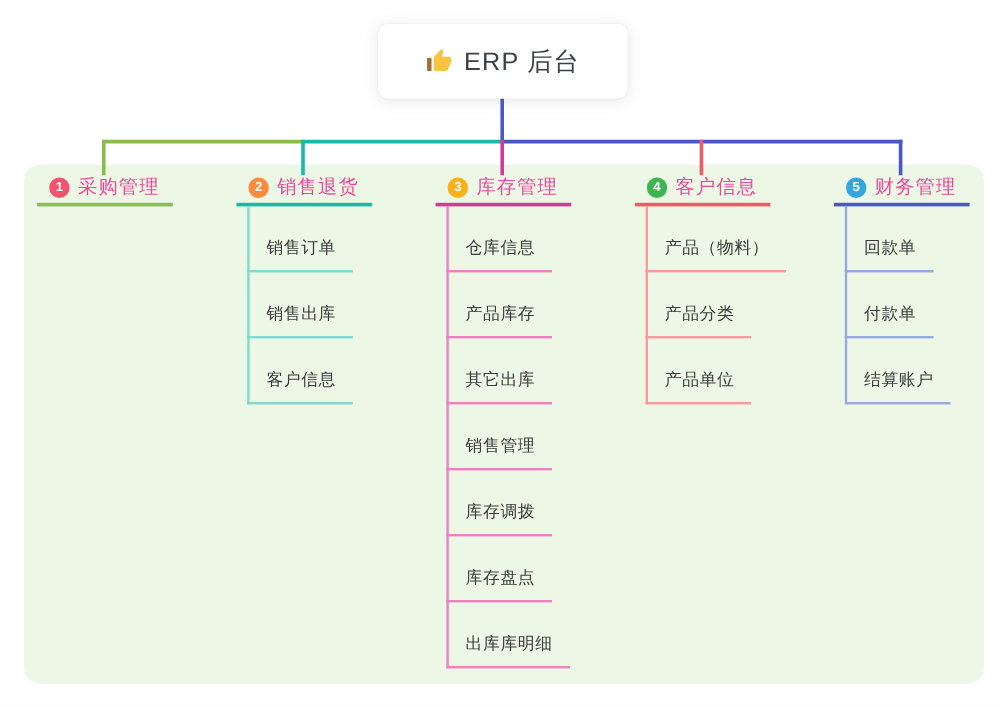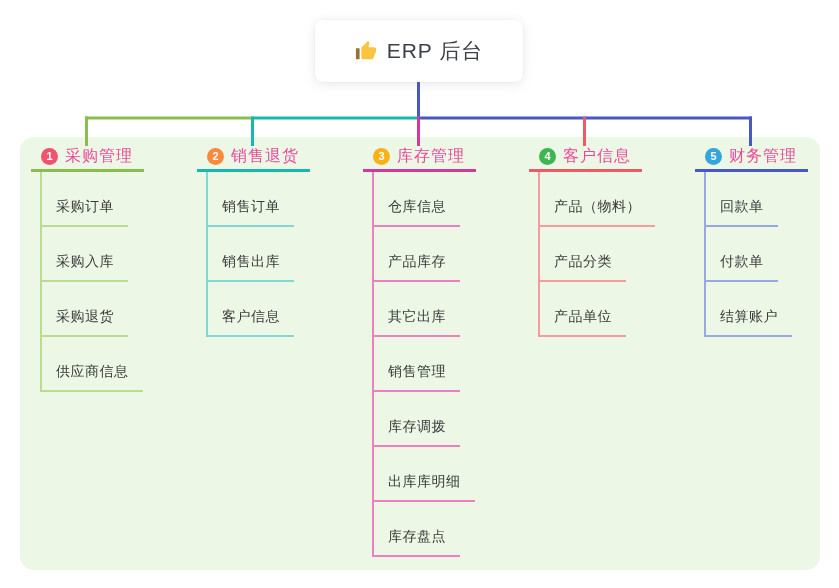--- a/index.html
+++ b/index.html
@@ -51,34 +51,20 @@
     </svg>
     <span class="root-title">ERP 后台</span>
   </div>
 
   <div id="branches">
   <div class="branch" style="left: 31px;">
     <div class="branch-header" style="border-bottom-color: rgb(138, 189, 77);">
       <span class="badge" style="background: rgb(241, 83, 110);">1</span>
       <span class="branch-label">采购管理</span>
     </div>
-    <div class="children" style="--child-line: #b9dc92;">
-          <div class="child">
-            <span class="child-label">采购订单</span>
-          </div>
-          <div class="child">
-            <span class="child-label">采购入库</span>
-          </div>
-          <div class="child">
-            <span class="child-label">采购退货</span>
-          </div>
-          <div class="child">
-            <span class="child-label">供应商信息</span>
-          </div>
-        </div>
   </div>
 
   <div class="branch" style="left: 197px;">
     <div class="branch-header" style="border-bottom-color: rgb(23, 185, 173);">
       <span class="badge" style="background: rgb(251, 138, 60);">2</span>
       <span class="branch-label">销售退货</span>
     </div>
     <div class="children" style="--child-line: #7edad2;">
           <div class="child">
             <span class="child-label">销售订单</span>
@@ -107,24 +93,24 @@
           <div class="child">
             <span class="child-label">其它出库</span>
           </div>
           <div class="child">
             <span class="child-label">销售管理</span>
           </div>
           <div class="child">
             <span class="child-label">库存调拨</span>
           </div>
           <div class="child">
-            <span class="child-label">出库库明细</span>
+            <span class="child-label">库存盘点</span>
           </div>
           <div class="child">
-            <span class="child-label">库存盘点</span>
+            <span class="child-label">出库库明细</span>
           </div>
         </div>
   </div>
 
   <div class="branch" style="left: 529px;">
     <div class="branch-header" style="border-bottom-color: rgb(239, 90, 102);">
       <span class="badge" style="background: rgb(61, 181, 81);">4</span>
       <span class="branch-label">客户信息</span>
     </div>
     <div class="children" style="--child-line: #f79ba0;">

